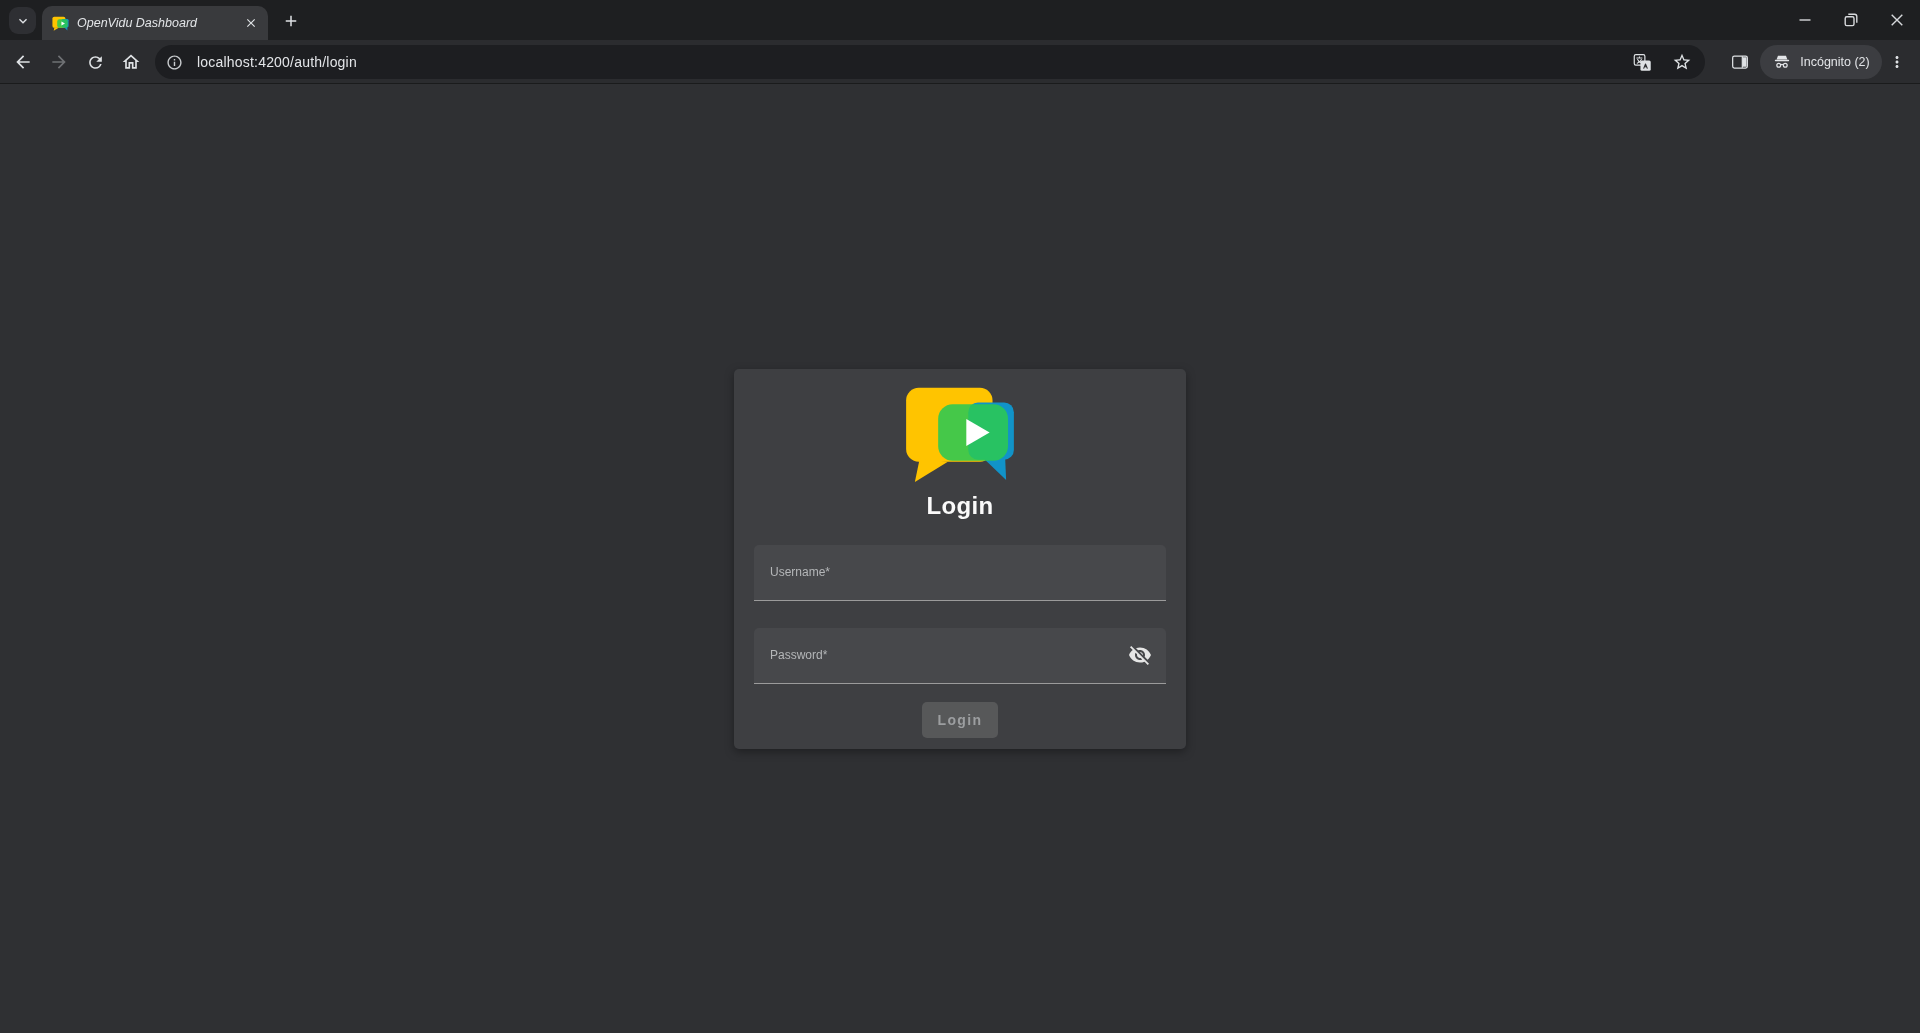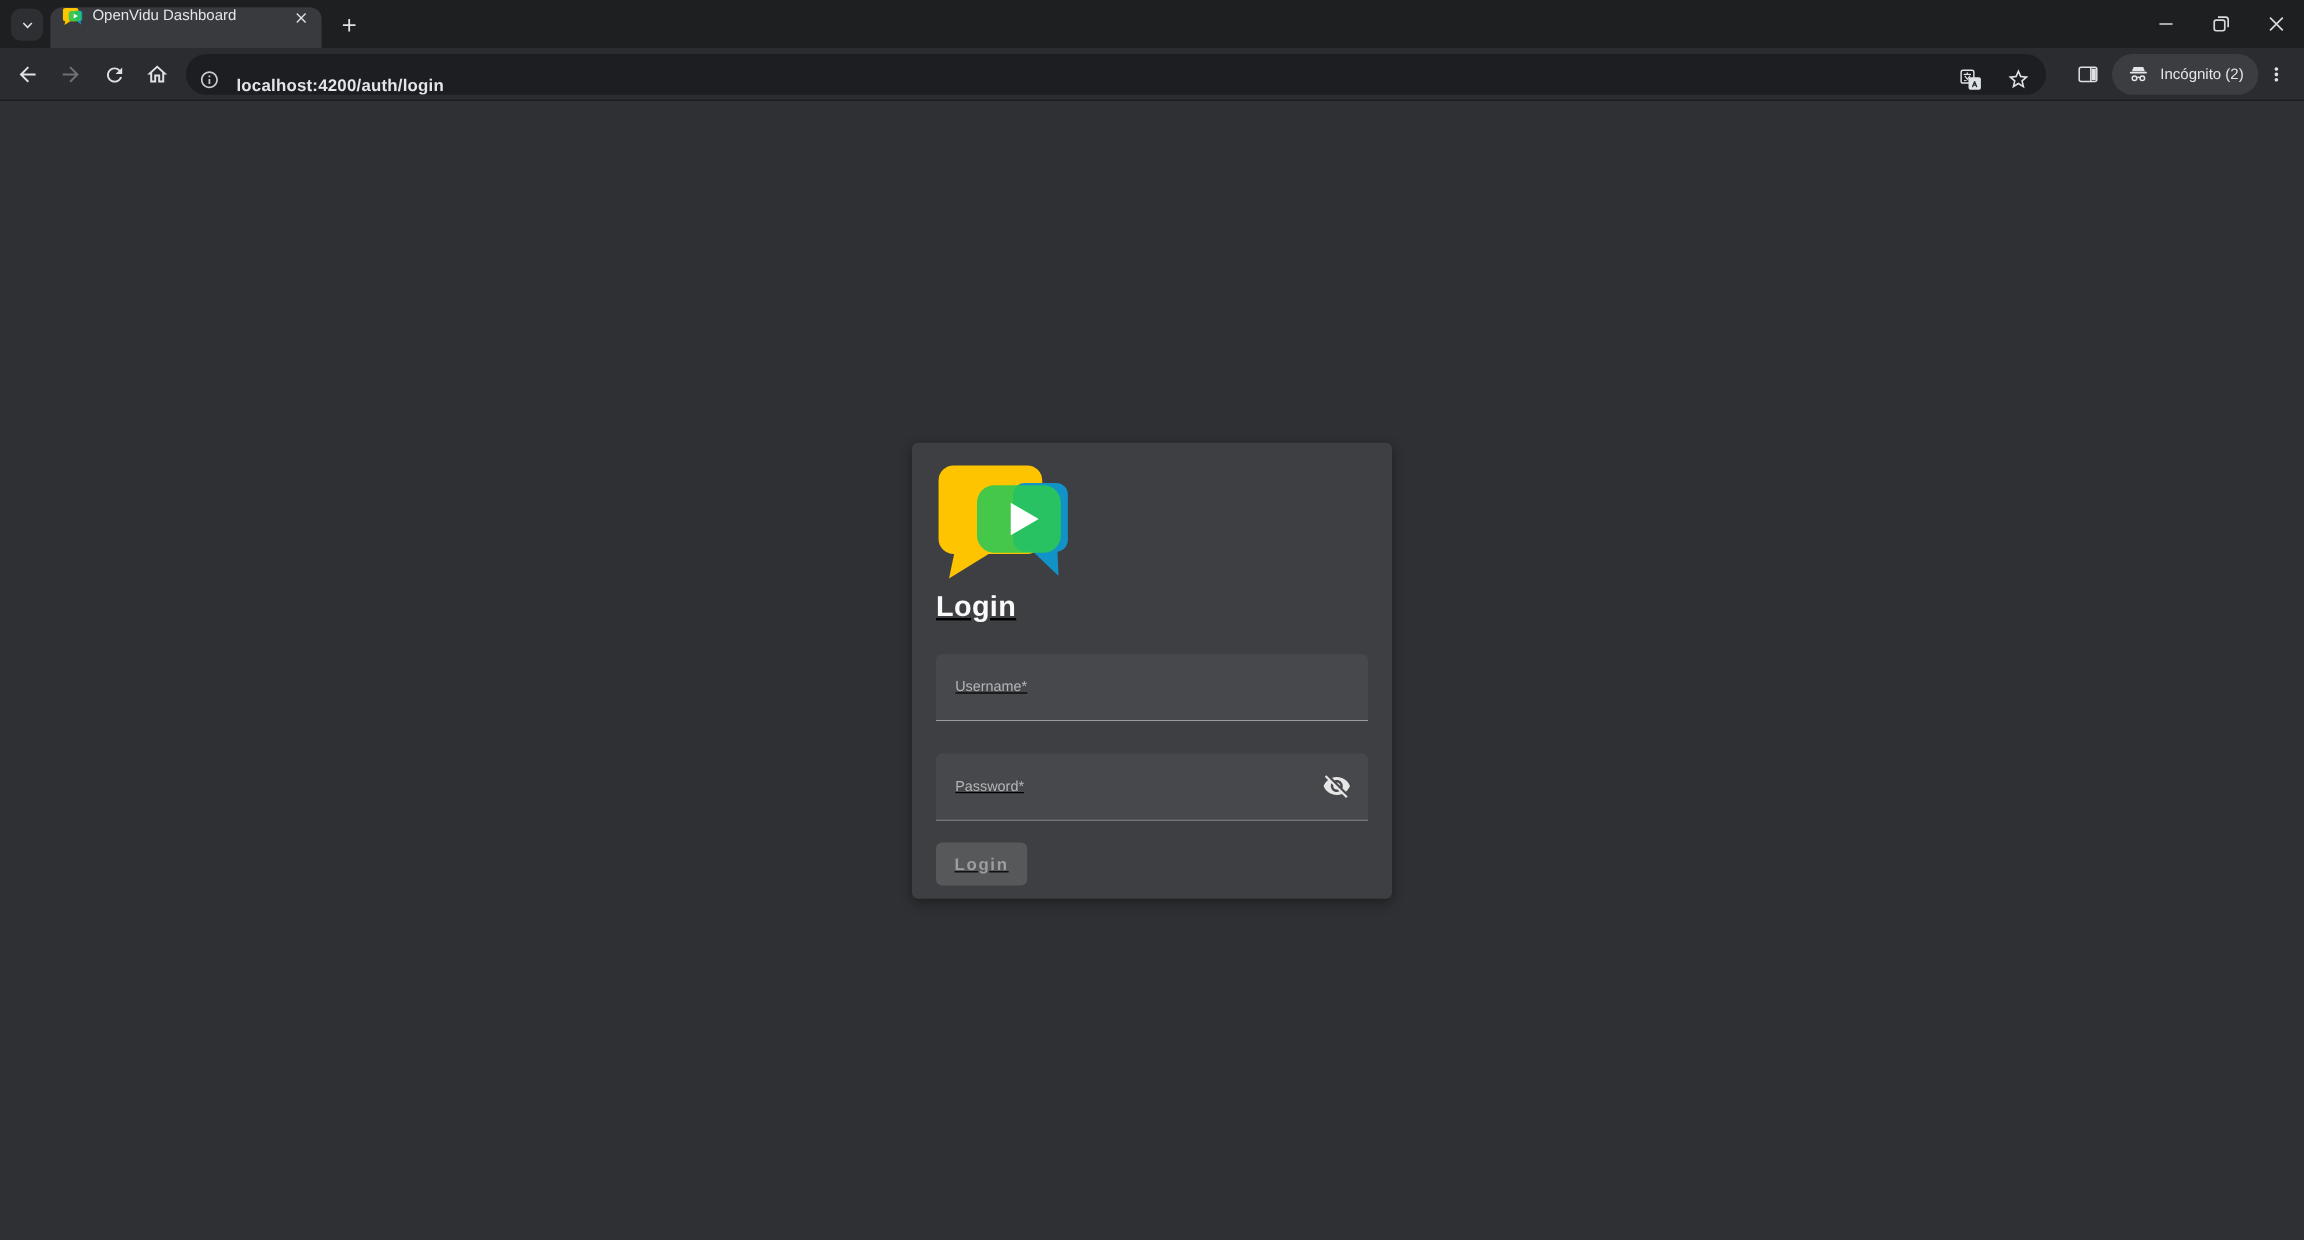--- a/index.html
+++ b/index.html
@@ -14,21 +14,21 @@
 
   
   .tabbar { position: relative; height: 40px; background: var(--frame, #1e1f21); flex: none; }
   .tab-search {
     position: absolute; left: 9px; top: 7px; width: 27px; height: 27px;
     border-radius: 9px; background: #2e2f33; display: flex; align-items: center; justify-content: center;
   }
   .tab {
     position: absolute; left: 42px; top: 6px; width: 226px; height: 34px;
     background: var(--tab, #393a3d); border-radius: 10px 10px 0 0;
-    display: flex; padding: 0 8px 0 10px; cursor: pointer;
+    display: flex; align-items: center; padding: 0 8px 0 10px; cursor: pointer; font-style: italic;
   }
   .tab-title {
     flex: 1; margin-left: 8px; font-size: 12.5px; color: var(--ui-text, #e3e5e8);
     white-space: nowrap; overflow: hidden;
   }
   .tab-close { width: 18px; height: 18px; border-radius: 50%; display: flex; align-items: center; justify-content: center; }
   .new-tab {
     position: absolute; left: 278px; top: 8px; width: 26px; height: 26px;
     border-radius: 50%; display: flex; align-items: center; justify-content: center;
   }
@@ -40,43 +40,42 @@
     position: relative; height: 44px; background: var(--toolbar, #2b2c2f);
     border-bottom: 1px solid #1a1b1c; flex: none;
   }
   .tb-btn {
     position: absolute; top: 6px; width: 32px; height: 32px; border-radius: 50%;
     display: flex; align-items: center; justify-content: center;
   }
   .omnibox {
     position: absolute; left: 155px; top: 5px; width: 1550px; height: 34px;
     border-radius: 17px; background: var(--omnibox, #1d1e21);
-    display: flex; align-items: flex-end; padding: 0 10px 0 6px; cursor: text; font-weight: bold;
+    display: flex; align-items: center; padding: 0 10px 0 6px; cursor: text;
   }
   .omni-btn { width: 26px; height: 26px; border-radius: 50%; display: flex; align-items: center; justify-content: center; flex: none; }
   .url {
     flex: 1; margin-left: 10px; font-size: 14px; letter-spacing: .2px;
     color: var(--ui-text, #e3e5e8); white-space: nowrap; overflow: hidden;
   }
   .omni-right { display: flex; align-items: center; gap: 14px; flex: none; }
   .chip {
     position: absolute; left: 1760px; top: 5px; height: 34px; width: 122px;
     border-radius: 17px; background: var(--chip, #3c3d41);
     display: flex; align-items: center; justify-content: center; gap: 8px;
   }
   .chip-label { font-size: 12.5px; color: var(--ui-text, #e3e5e8); }
 
   
   .content { flex: 1; display: flex; align-items: center; justify-content: center; }
   .card {
-    width: 400px; height: 380px; background: var(--card-bg, #3e3f42);
+    width: 452px; height: 380px; background: var(--card-bg, #3e3f42);
     border-radius: 5px; box-shadow: 0 3px 10px rgba(0,0,0,.35);
-    display: flex; flex-direction: column; align-items: flex-start;
+    display: flex; flex-direction: column; align-items: center;
     padding: 14px 20px 0;
-    text-decoration: underline;
   }
   .login-title {
     margin-top: 9px; font-size: 24px; font-weight: 700; letter-spacing: .3px;
     color: var(--title-text, #fafafa);
   }
   .fields { width: 100%; margin-top: 25px; }
   .field {
     position: relative; width: 100%; height: 56px;
     background: var(--field-bg, #47484b);
     border-radius: 5px 5px 0 0;

